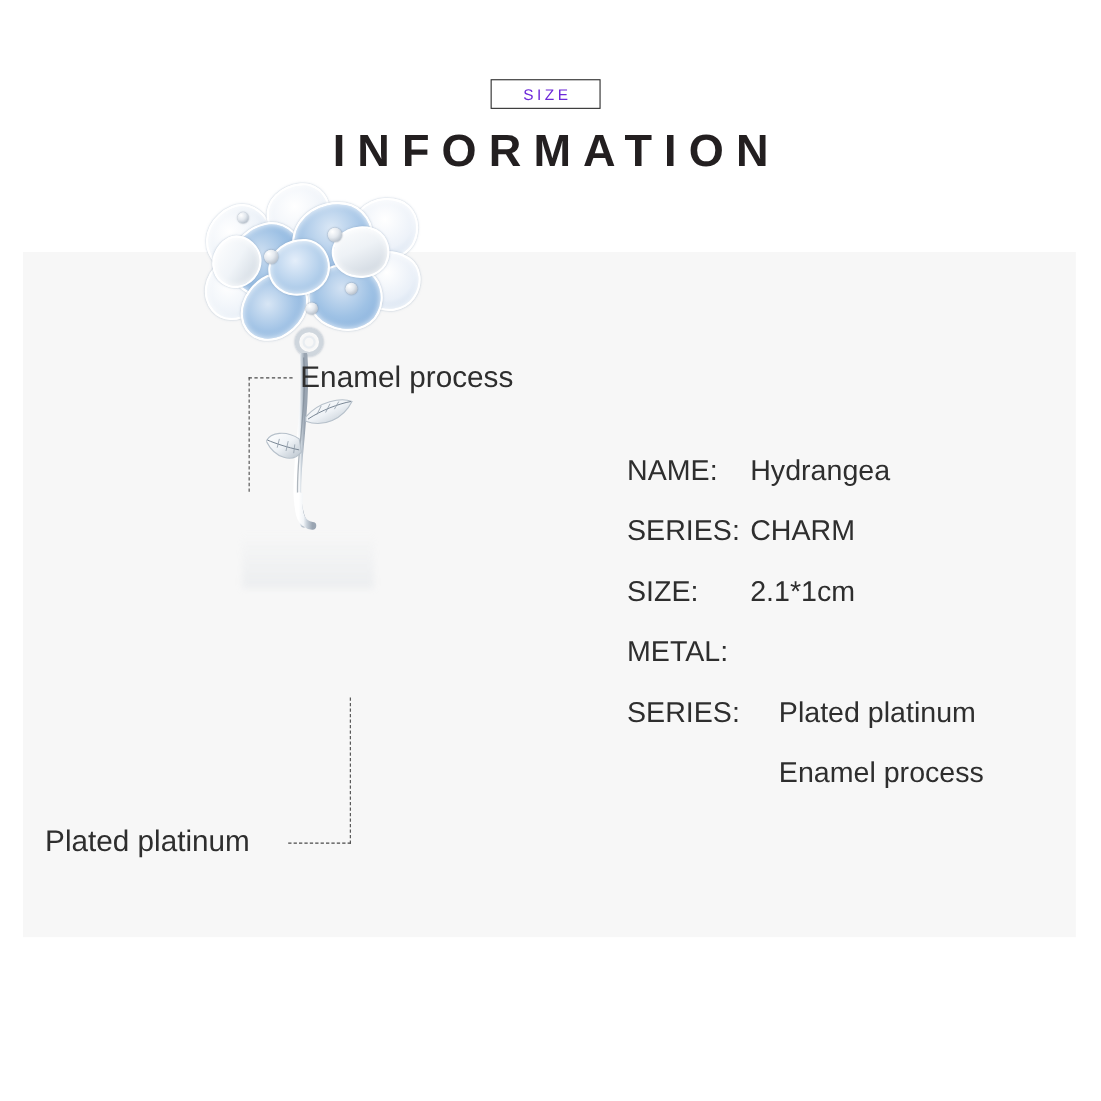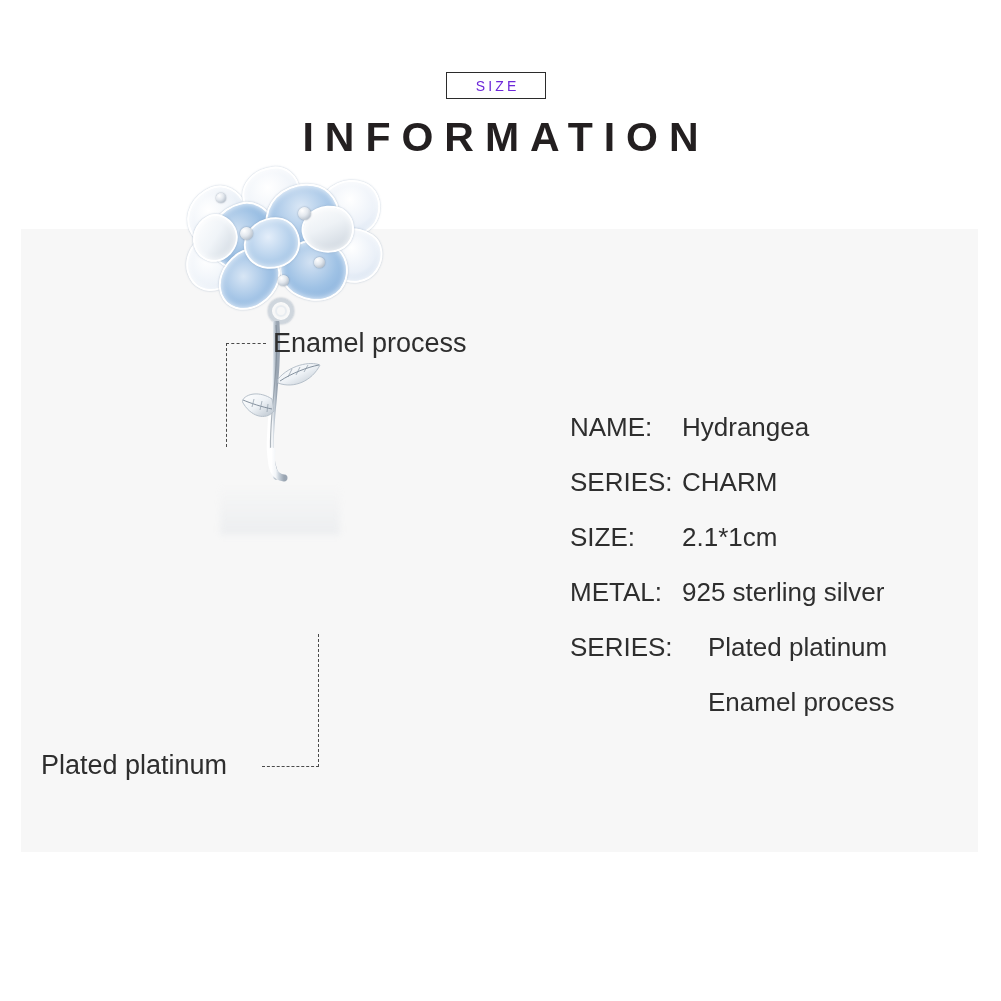--- a/index.html
+++ b/index.html
@@ -261,21 +261,20 @@
       <span class="spec-value v-series">CHARM</span>
     </div>
 
     <div class="spec-row">
       <span class="spec-label">SIZE:</span>
       <span class="spec-value v-size">2.1*1cm</span>
     </div>
 
     <div class="spec-row">
       <span class="spec-label">METAL:</span>
-      <span class="spec-value v-metal">925 sterling silver</span>
     </div>
 
     <div class="spec-row">
       <span class="spec-label">SERIES:</span>
       <span class="spec-value v-process">Plated platinum</span>
     </div>
 
     <div class="spec-row">
       <span class="spec-cont">Enamel process</span>
     </div>

